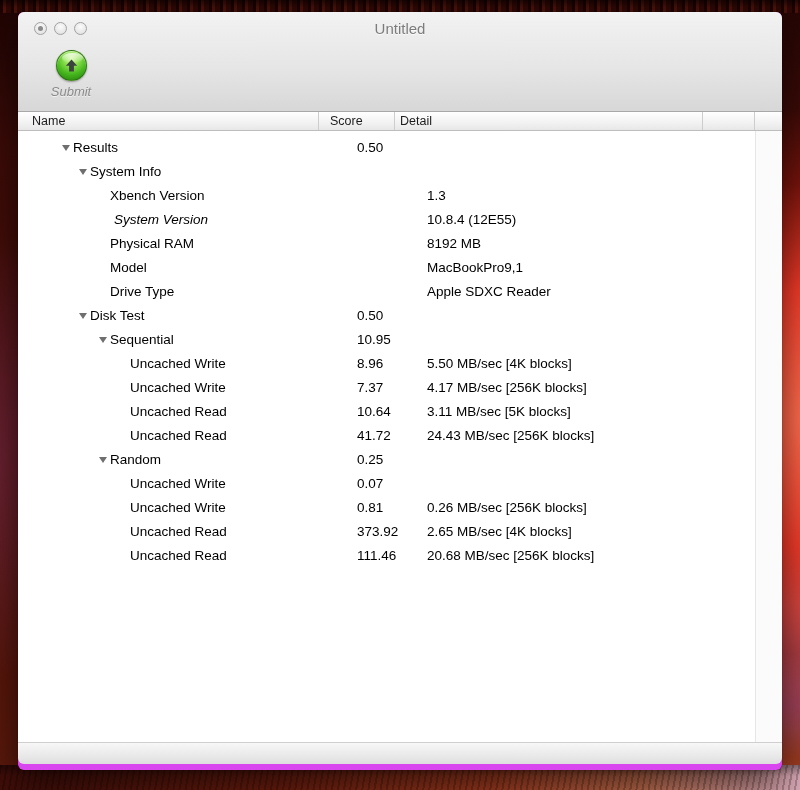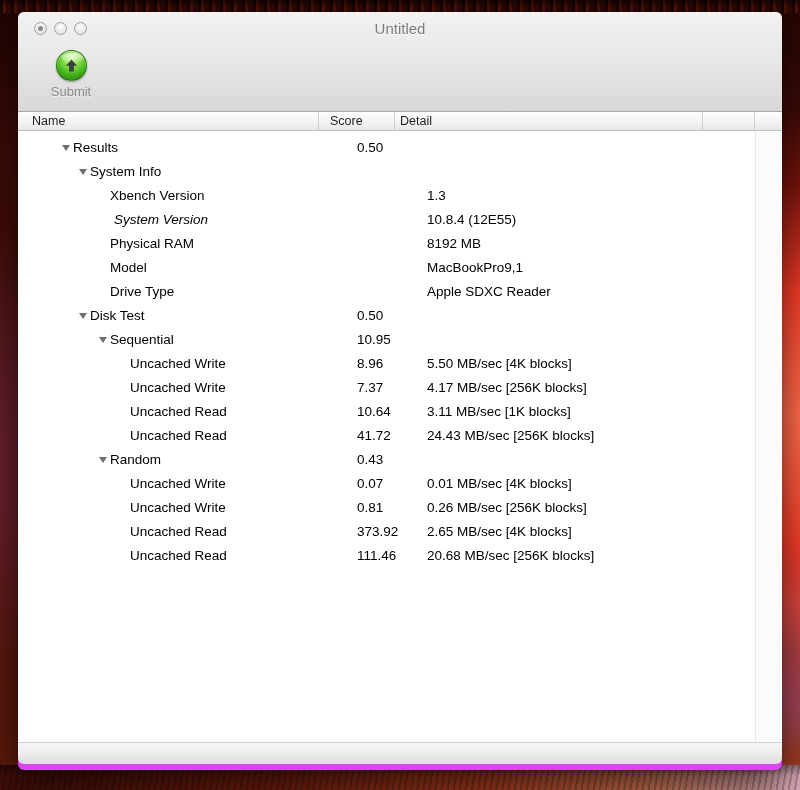--- a/index.html
+++ b/index.html
@@ -66,21 +66,21 @@
     background:radial-gradient(circle at 50% 25%, #d6f7a8 0%, #8ee24f 28%, #48b81e 60%, #2f9212 84%, #267a0e 100%);
     border:1px solid rgba(36,92,10,0.65);
     box-shadow:inset 0 1px 1px rgba(255,255,255,0.55), 0 1px 2px rgba(0,0,0,0.35);
     display:flex; align-items:center; justify-content:center;
     position:relative;
   }
   .tool-icon::before {
     content:""; position:absolute; top:2px; left:5px; width:21px; height:10px;
     border-radius:50%; background:linear-gradient(180deg, rgba(255,255,255,0.75), rgba(255,255,255,0.05));
   }
-  .tool-label { margin-top:3px; font-size:13px; color:#8a8a8a; text-shadow:0 1px 0 rgba(255,255,255,0.6); }
+  .tool-label { margin-top:3px; font-size:13px; color:#8a8a8a; text-shadow:0 1px 0 rgba(255,255,255,0.6);font-style:italic; }
 
   .table-header {
     display:flex; height:19px;
     background:linear-gradient(180deg, #ffffff 0%, #f3f3f3 55%, #e7e7e7 100%);
     border-bottom:1px solid #bdbdbd;
     font-size:12.5px; color:#1c1c1c;
   }
   .hcell {
     border-right:1px solid #cdcdcd; line-height:18px; white-space:nowrap; overflow:hidden;
   }
@@ -219,39 +219,38 @@
 
   <div class="row">
     <div class="cell name" style="padding-left: 85px;"><span>Uncached Write</span></div>
     <div class="cell score">7.37</div>
     <div class="cell detail">4.17 MB/sec [256K blocks]</div>
   </div>
 
   <div class="row">
     <div class="cell name" style="padding-left: 85px;"><span>Uncached Read</span></div>
     <div class="cell score">10.64</div>
-    <div class="cell detail">3.11 MB/sec [1K blocks]</div>
+    <div class="cell detail">3.11 MB/sec [5K blocks]</div>
   </div>
 
   <div class="row">
     <div class="cell name" style="padding-left: 85px;"><span>Uncached Read</span></div>
     <div class="cell score">41.72</div>
     <div class="cell detail">24.43 MB/sec [256K blocks]</div>
   </div>
 
   <div class="row">
     <div class="cell name" style="padding-left: 54px;"><span class="twisty"></span><span>Random</span></div>
-    <div class="cell score">0.43</div>
+    <div class="cell score">0.25</div>
     <div class="cell detail"></div>
   </div>
 
   <div class="row">
     <div class="cell name" style="padding-left: 85px;"><span>Uncached Write</span></div>
     <div class="cell score">0.07</div>
-    <div class="cell detail">0.01 MB/sec [4K blocks]</div>
   </div>
 
   <div class="row">
     <div class="cell name" style="padding-left: 85px;"><span>Uncached Write</span></div>
     <div class="cell score">0.81</div>
     <div class="cell detail">0.26 MB/sec [256K blocks]</div>
   </div>
 
   <div class="row">
     <div class="cell name" style="padding-left: 85px;"><span>Uncached Read</span></div>

